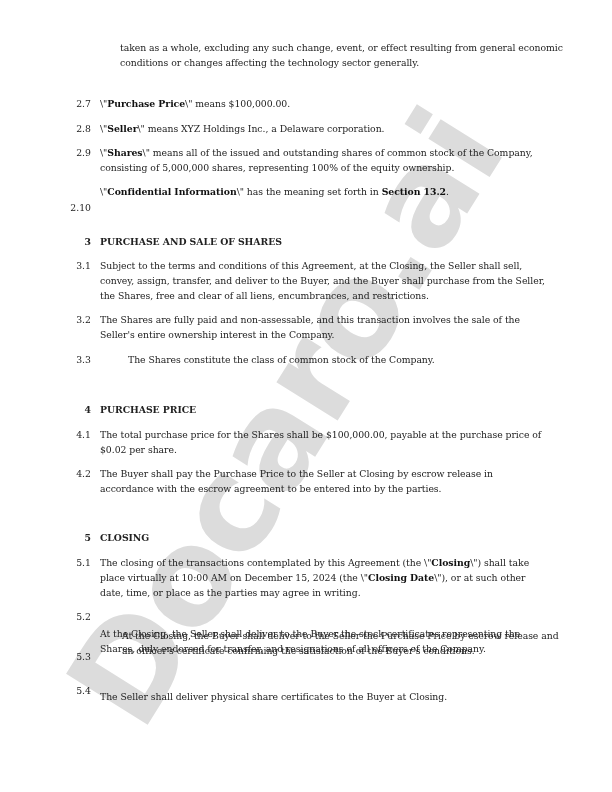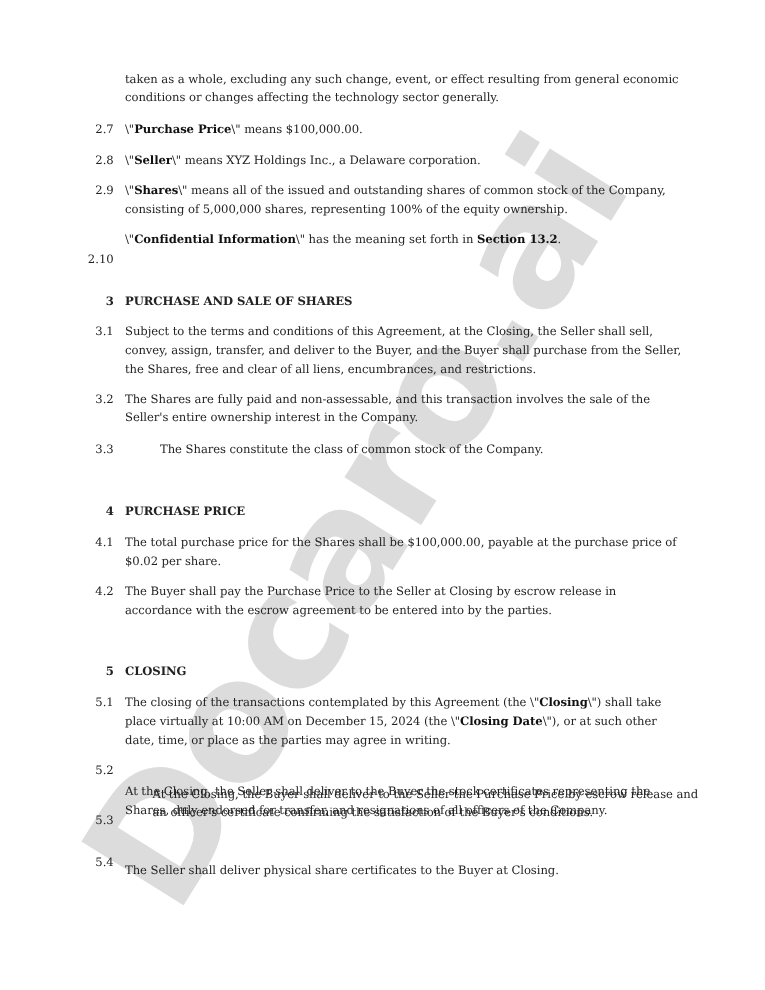--- a/index.html
+++ b/index.html
@@ -31,21 +31,21 @@
     b { font-weight: bold; color: #111; }
   </style>
 </head>
 <body>
 
 <div class="page">
   <div class="watermark">Docaro.ai</div>
 
   <div class="content">
 
-    <div class="para" style="top:56px;">taken as a whole, excluding any such change, event, or effect resulting from general economic conditions or changes affecting the technology sector generally.</div>
+    <div class="para" style="top:40px;margin-left:20px;">taken as a whole, excluding any such change, event, or effect resulting from general economic conditions or changes affecting the technology sector generally.</div>
 
     <div class="num" style="top:96px;">2.7</div>
     <div class="para" style="top:96px;"><span>\"</span><b>Purchase Price</b><span>\" means $100,000.00.</span></div>
 
     <div class="num" style="top:121px;">2.8</div>
     <div class="para" style="top:121px;"><span>\"</span><b>Seller</b><span>\" means XYZ Holdings Inc., a Delaware corporation.</span></div>
 
     <div class="num" style="top:145px;">2.9</div>
     <div class="para" style="top:145px;"><span>\"</span><b>Shares</b><span>\" means all of the issued and outstanding shares of common stock of the Company, consisting of 5,000,000 shares, representing 100% of the equity ownership.</span></div>
 

